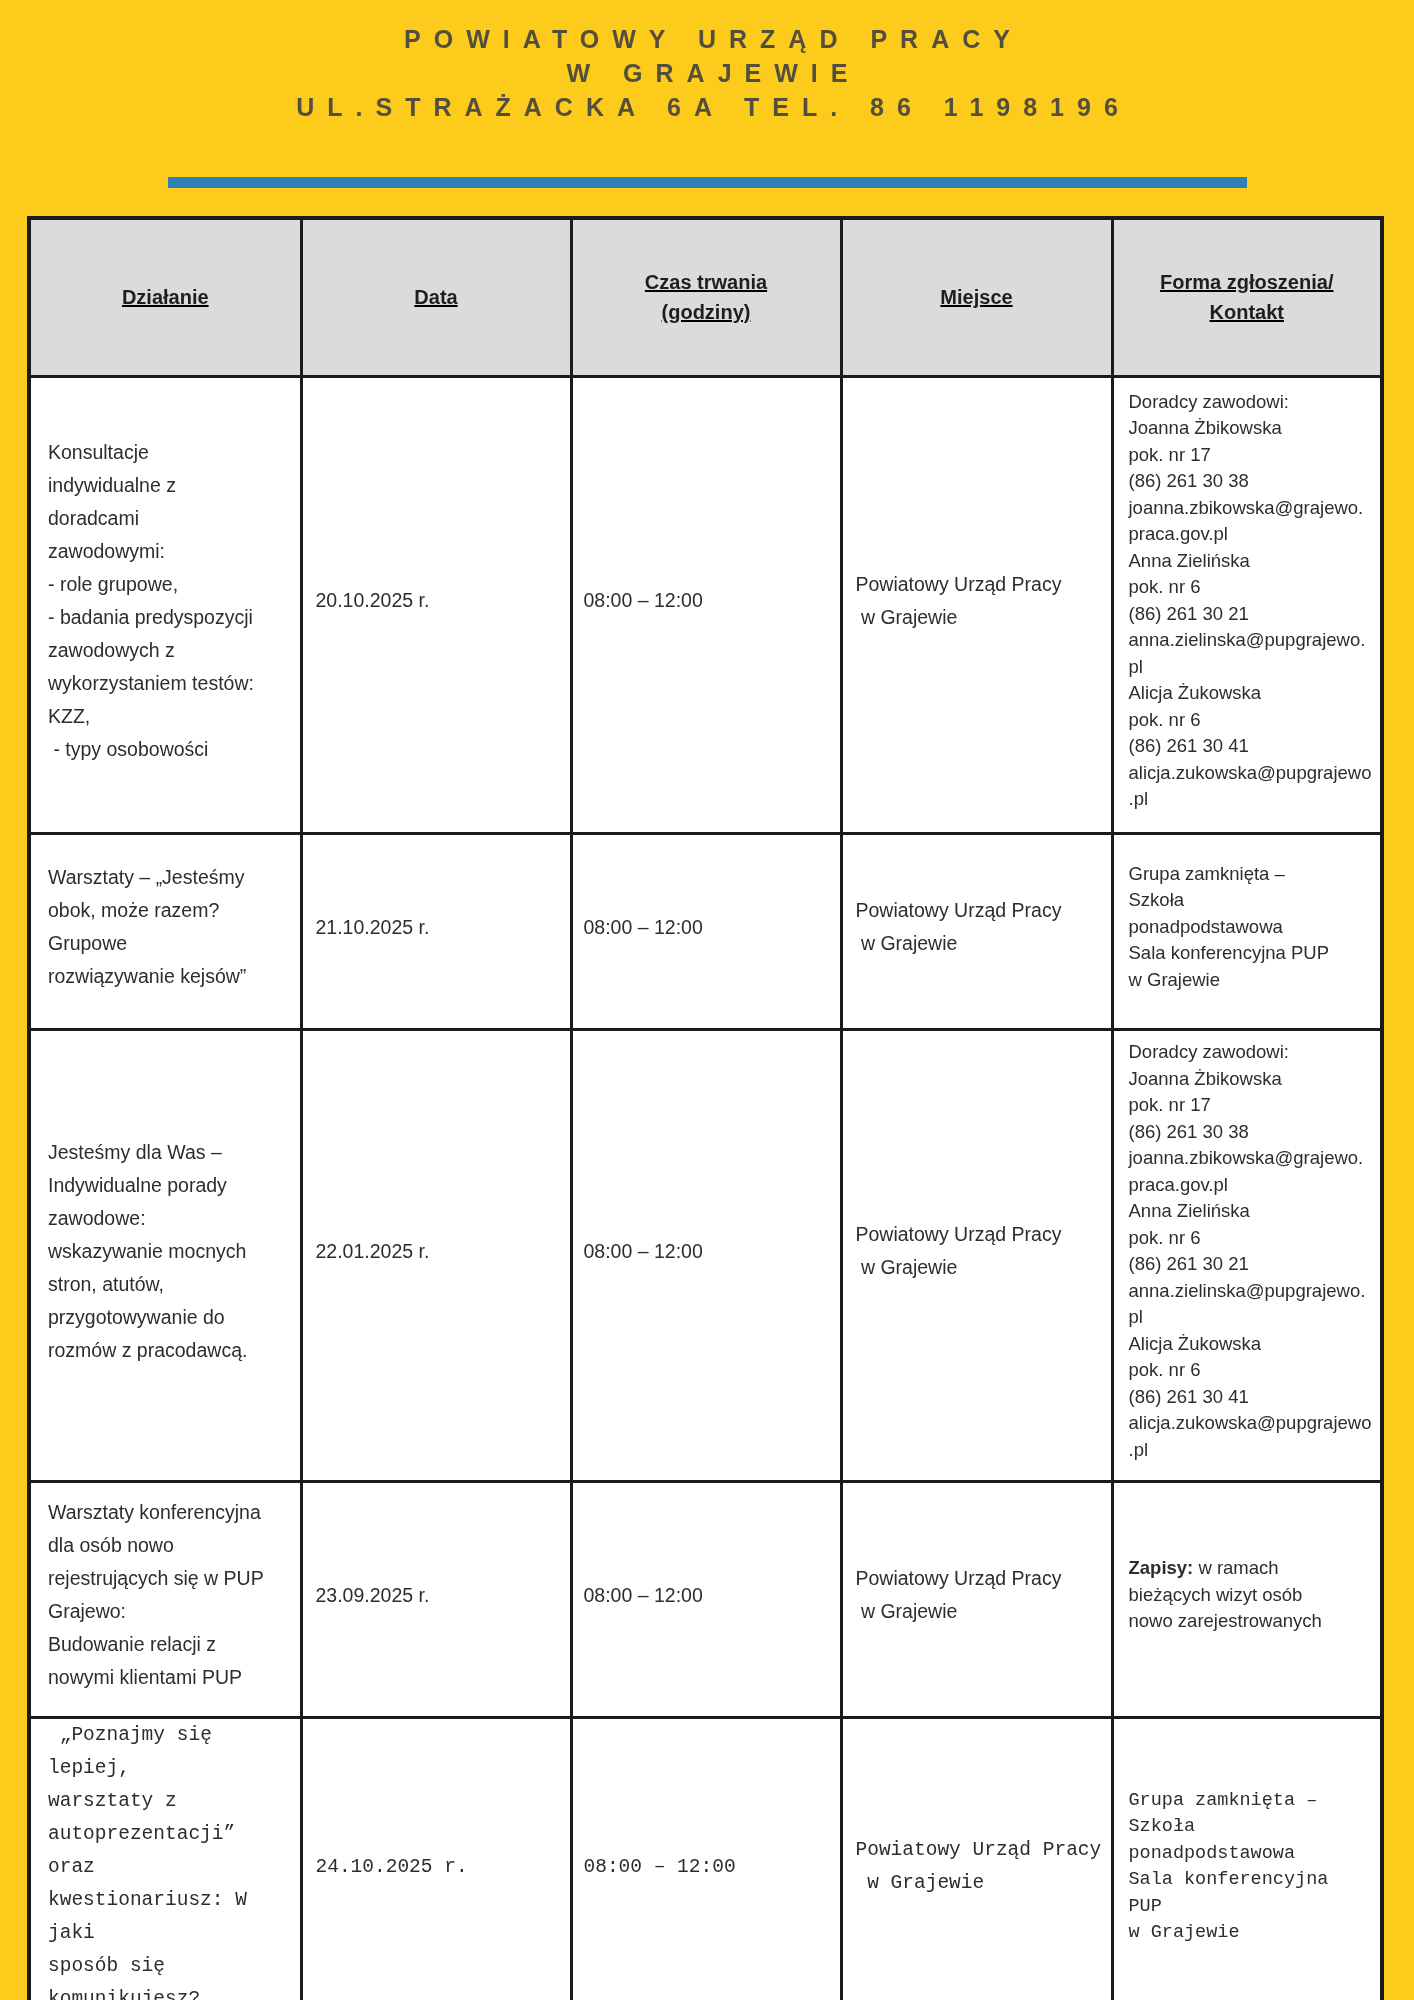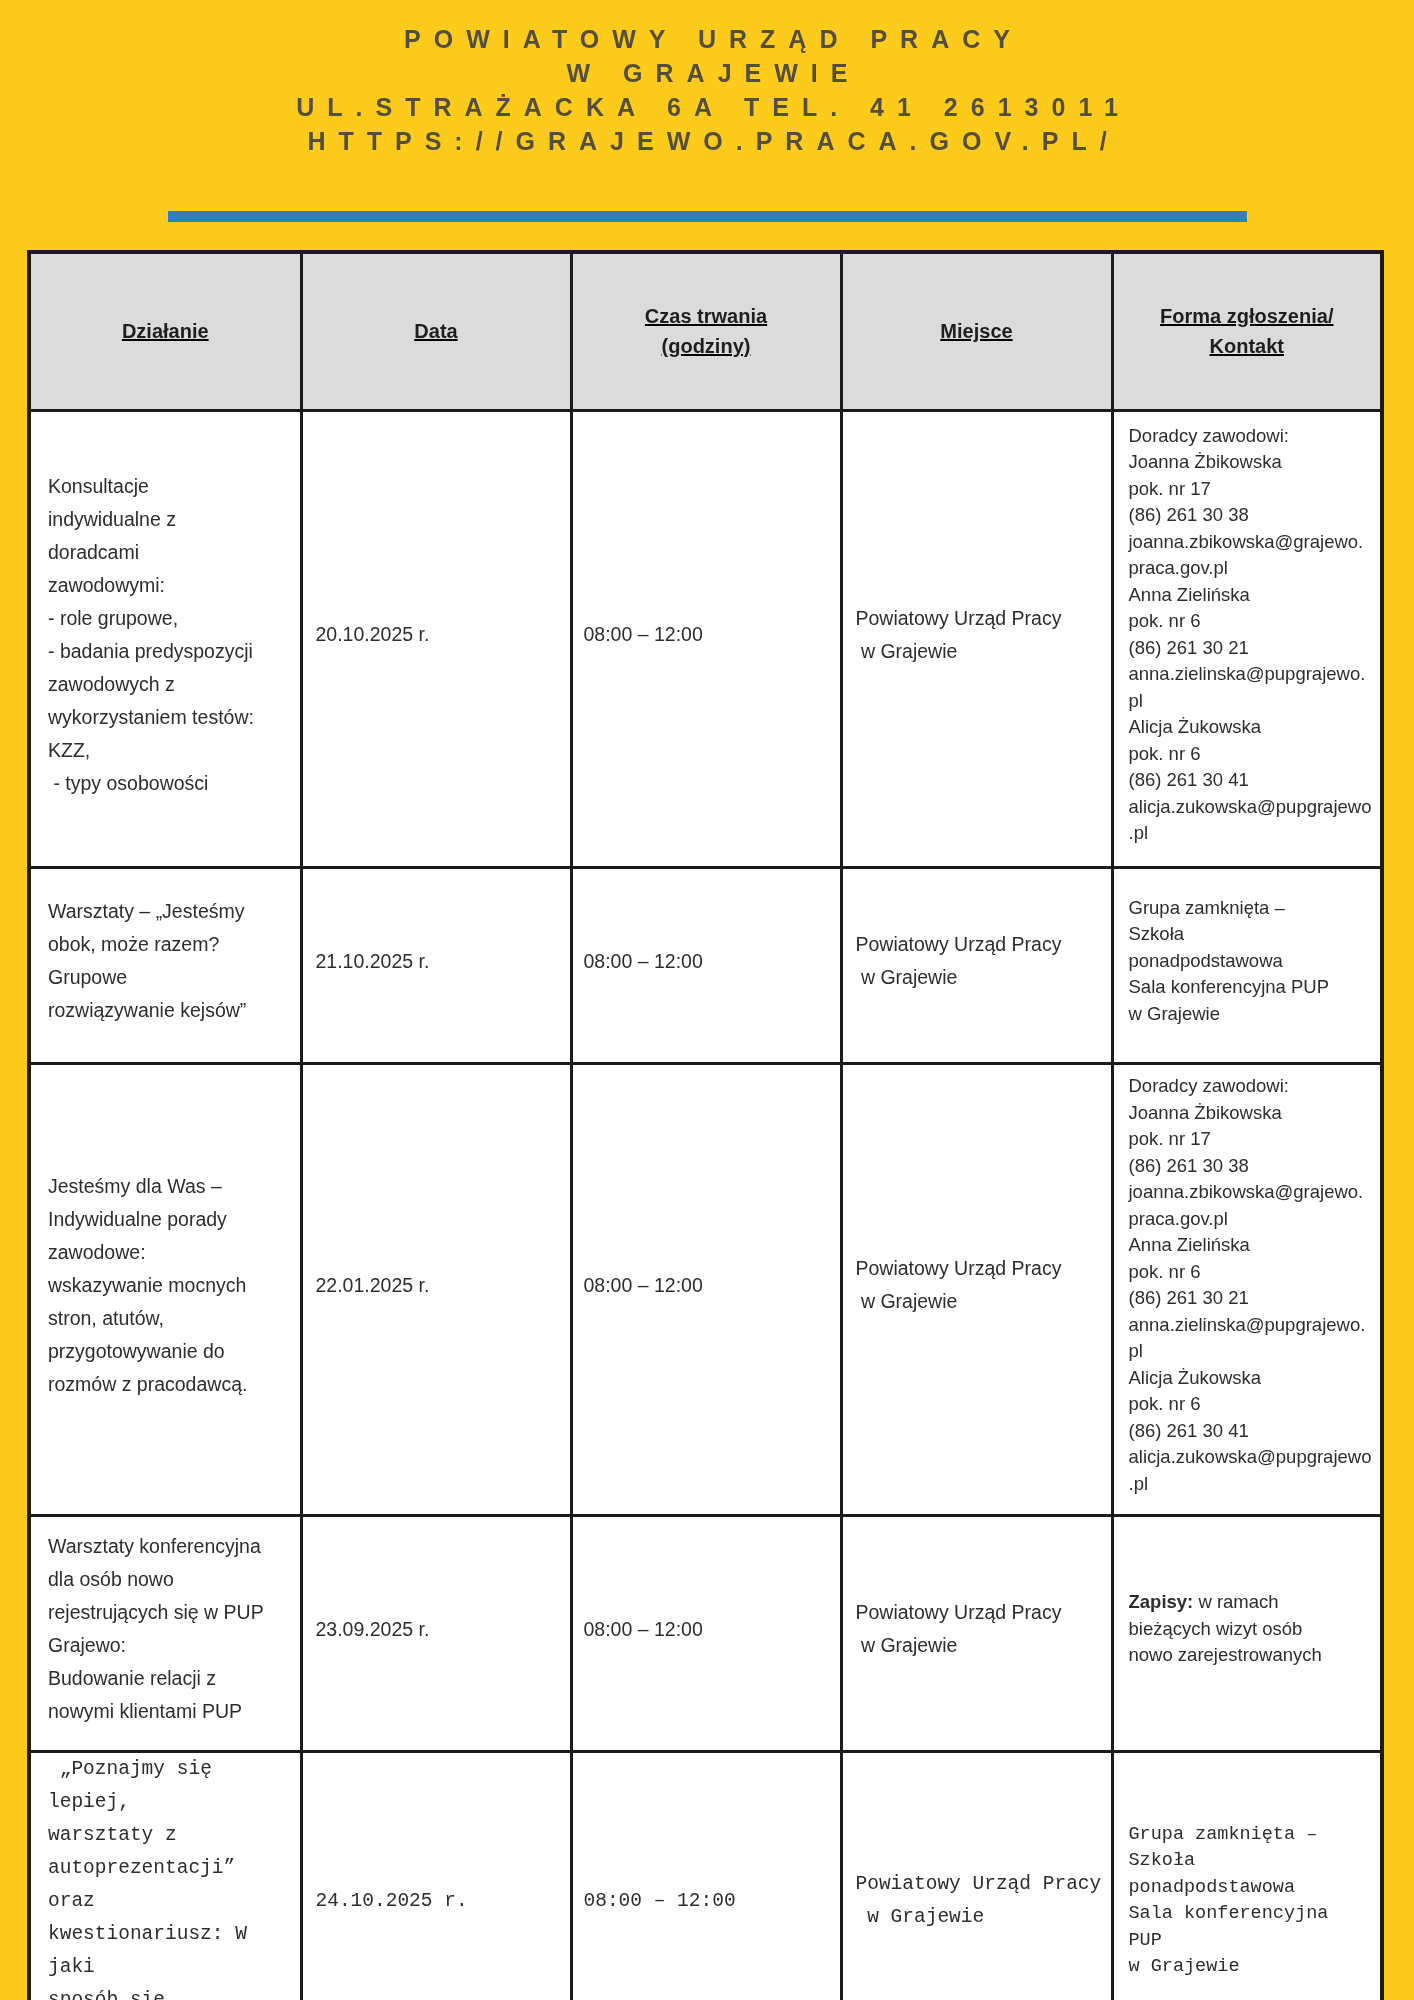--- a/index.html
+++ b/index.html
@@ -71,22 +71,21 @@
   tr.r5 { height: 222px; font-family: Liberation Mono, monospace; }
 </style>
 </head>
 <body>
 
 <div class="page">
 
   <header class="masthead">
     <div class="masthead-line">POWIATOWY URZĄD PRACY</div>
     <div class="masthead-line">W GRAJEWIE</div>
-    <div class="masthead-line">UL.STRAŻACKA 6A TEL. 41 2613011</div>
-    <div class="masthead-line">HTTPS://GRAJEWO.PRACA.GOV.PL/</div>
+    <div class="masthead-line">UL.STRAŻACKA 6A TEL. 86 1198196</div>
   </header>
 
   <div class="divider"></div>
 
   <table class="schedule">
     <colgroup>
       <col style="width:272px">
         <col style="width:270px">
         <col style="width:270px">
         <col style="width:271px">

